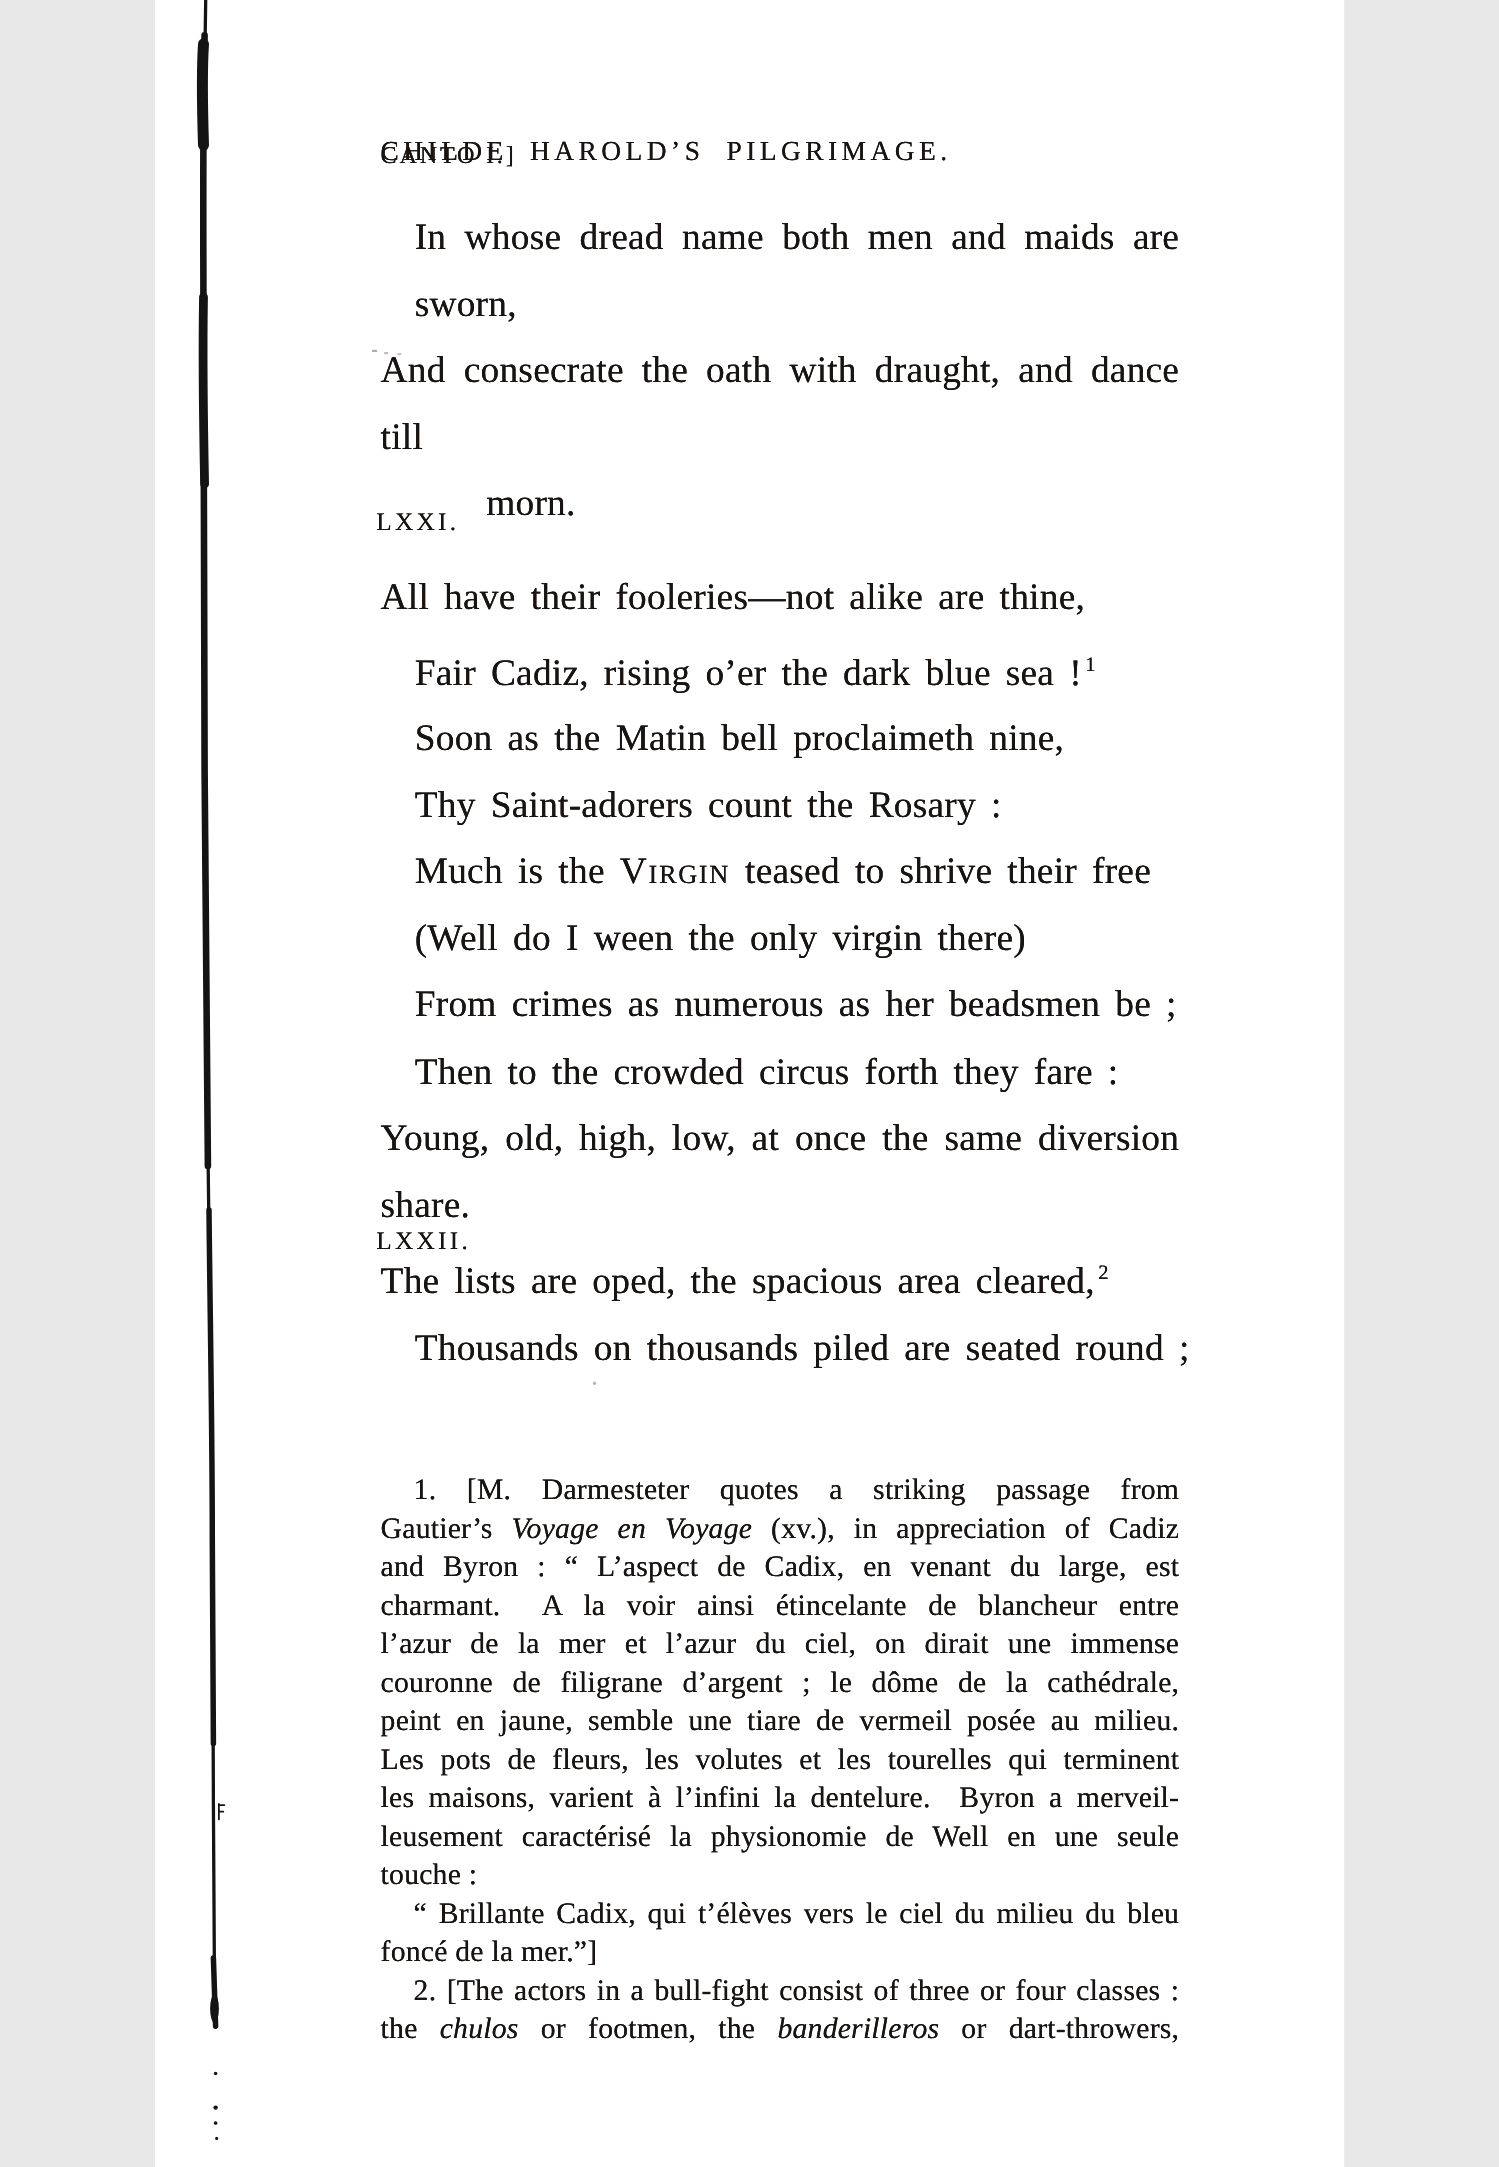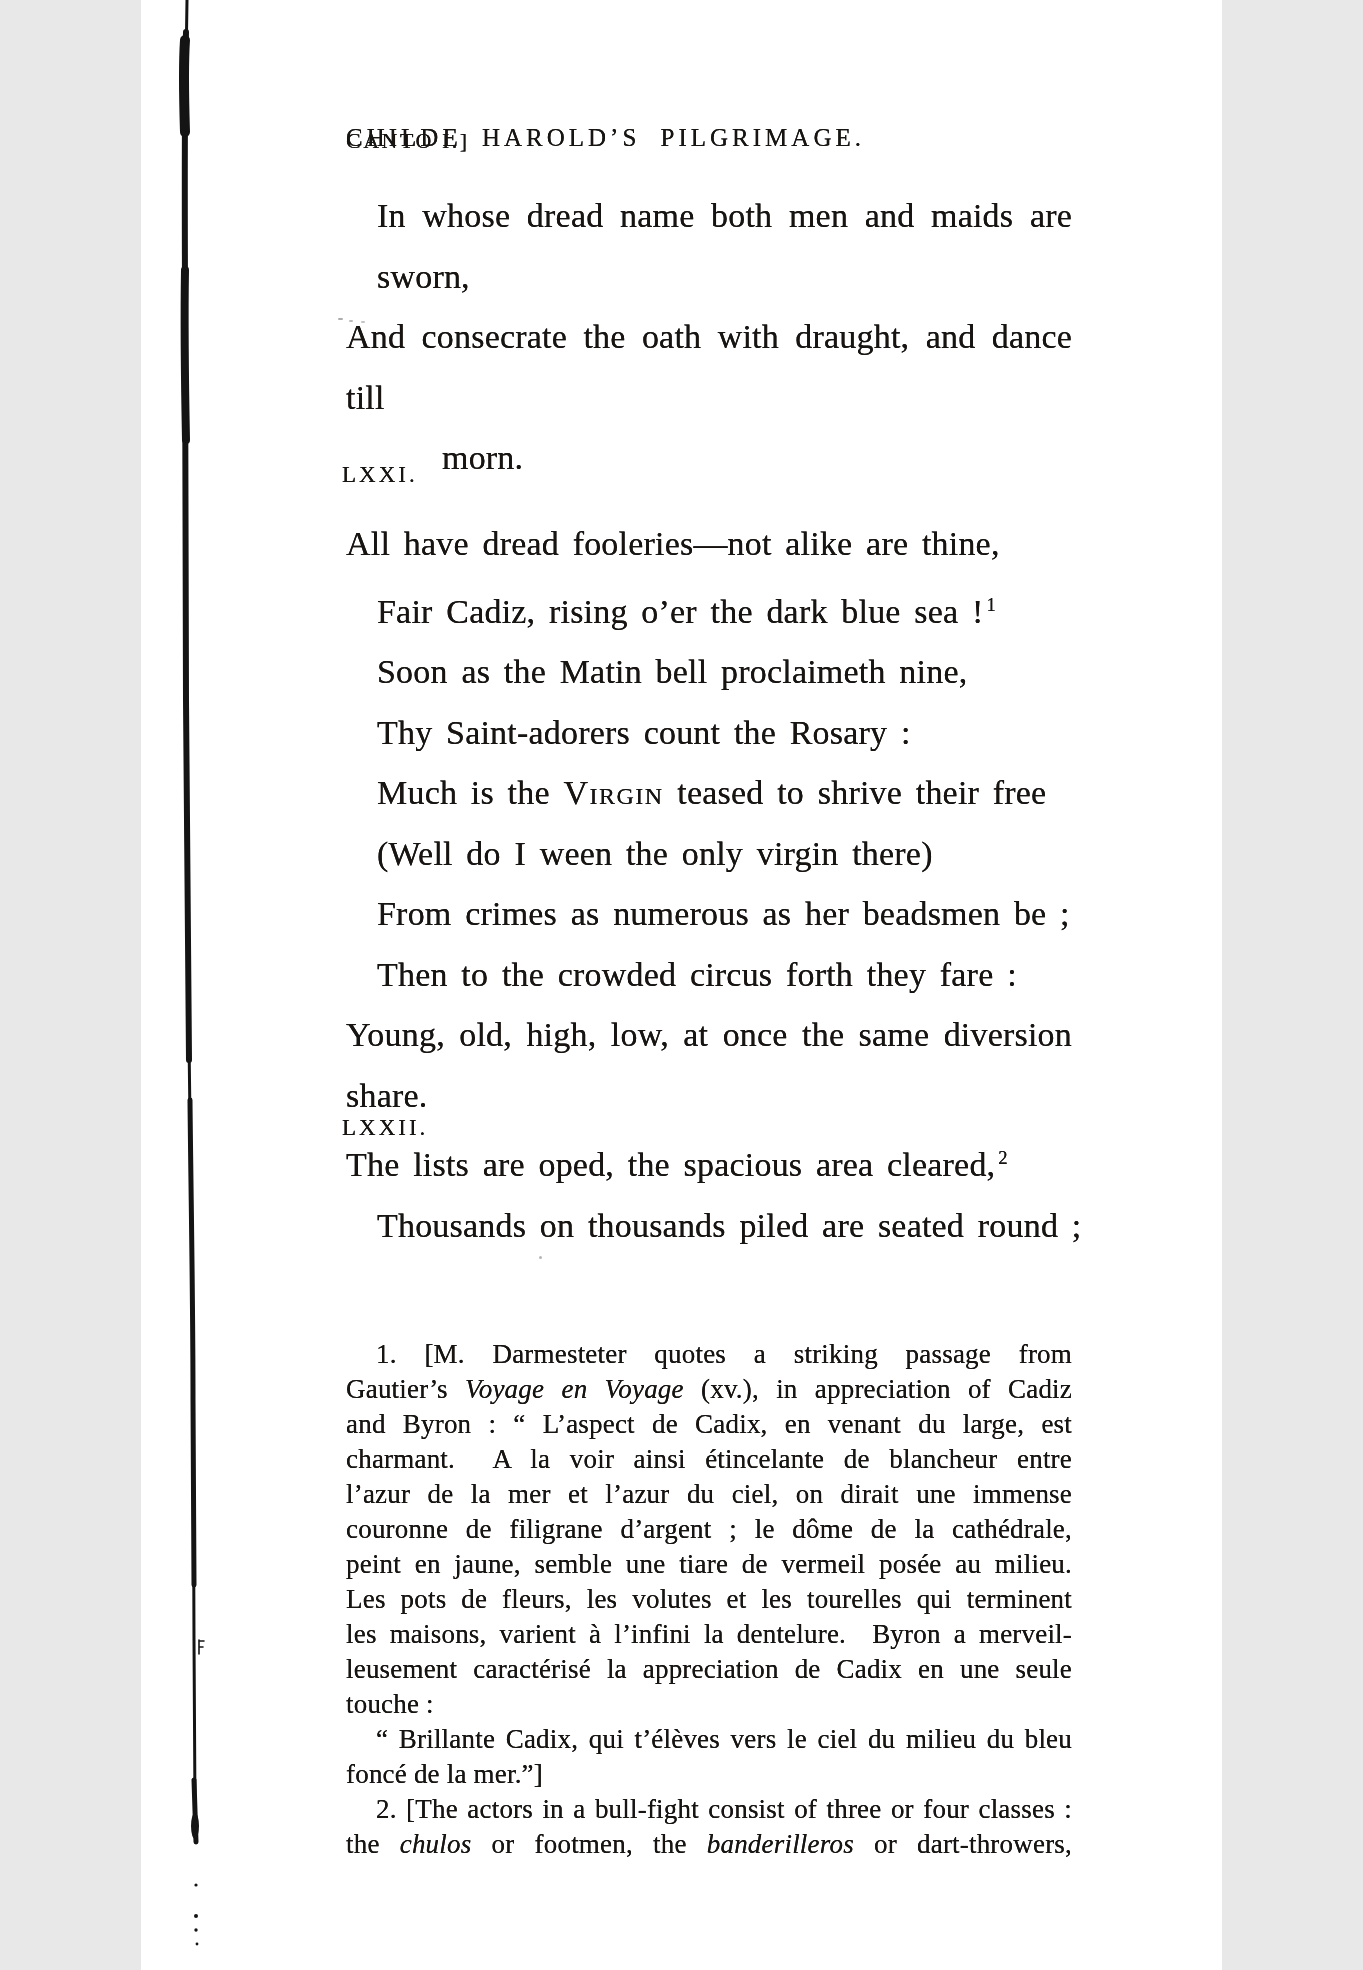--- a/index.html
+++ b/index.html
@@ -67,21 +67,21 @@
   <div class="pagenum">67</div>
 
   <div class="stanza" style="top:186px;">
     <div class="vl ind1 vj">In whose dread name both men and maids are sworn,</div>
     <div class="vl vj">And consecrate the oath with draught, and dance till</div>
     <div class="vl ind2">morn.</div>
   </div>
 
   <div class="sheading" style="top:462px;">LXXI.</div>
   <div class="stanza" style="top:514px;">
-    <div class="vl">All have dread fooleries—not alike are thine,</div>
+    <div class="vl">All have their fooleries—not alike are thine,</div>
     <div class="vl ind1"><span>Fair Cadiz, rising o’er the dark blue sea !</span><sup>1</sup></div>
     <div class="vl ind1">Soon as the Matin bell proclaimeth nine,</div>
     <div class="vl ind1">Thy Saint-adorers count the Rosary :</div>
     <div class="vl ind1"><span>Much is the </span><span class="sc">Virgin</span><span> teased to shrive their free</span></div>
     <div class="vl ind1">(Well do I ween the only virgin there)</div>
     <div class="vl ind1">From crimes as numerous as her beadsmen be ;</div>
     <div class="vl ind1">Then to the crowded circus forth they fare :</div>
     <div class="vl vj">Young, old, high, low, at once the same diversion share.</div>
   </div>
 
@@ -94,21 +94,21 @@
   <div class="fnblock">
     <div class="fl findent">1. [M. Darmesteter quotes a striking passage from</div>
     <div class="fl"><span>Gautier’s </span><span class="it">Voyage en Voyage</span><span> (xv.), in appreciation of Cadiz</span></div>
     <div class="fl">and Byron : “ L’aspect de Cadix, en venant du large, est</div>
     <div class="fl">charmant.&nbsp; A la voir ainsi étincelante de blancheur entre</div>
     <div class="fl">l’azur de la mer et l’azur du ciel, on dirait une immense</div>
     <div class="fl">couronne de filigrane d’argent ; le dôme de la cathédrale,</div>
     <div class="fl">peint en jaune, semble une tiare de vermeil posée au milieu.</div>
     <div class="fl">Les pots de fleurs, les volutes et les tourelles qui terminent</div>
     <div class="fl">les maisons, varient à l’infini la dentelure.&nbsp; Byron a merveil-</div>
-    <div class="fl">leusement caractérisé la appreciation de Cadix en une seule</div>
+    <div class="fl">leusement caractérisé la physionomie de Well en une seule</div>
     <div class="fl nj">touche :</div>
     <div class="fl findent">“ Brillante Cadix, qui t’élèves vers le ciel du milieu du bleu</div>
     <div class="fl nj">foncé de la mer.”]</div>
     <div class="fl findent">2. [The actors in a bull-fight consist of three or four classes :</div>
     <div class="fl"><span>the </span><span class="it">chulos</span><span> or footmen, the </span><span class="it">banderilleros</span><span> or dart-throwers,</span></div>
   </div>
 
 </div>
 
 </body></html>

